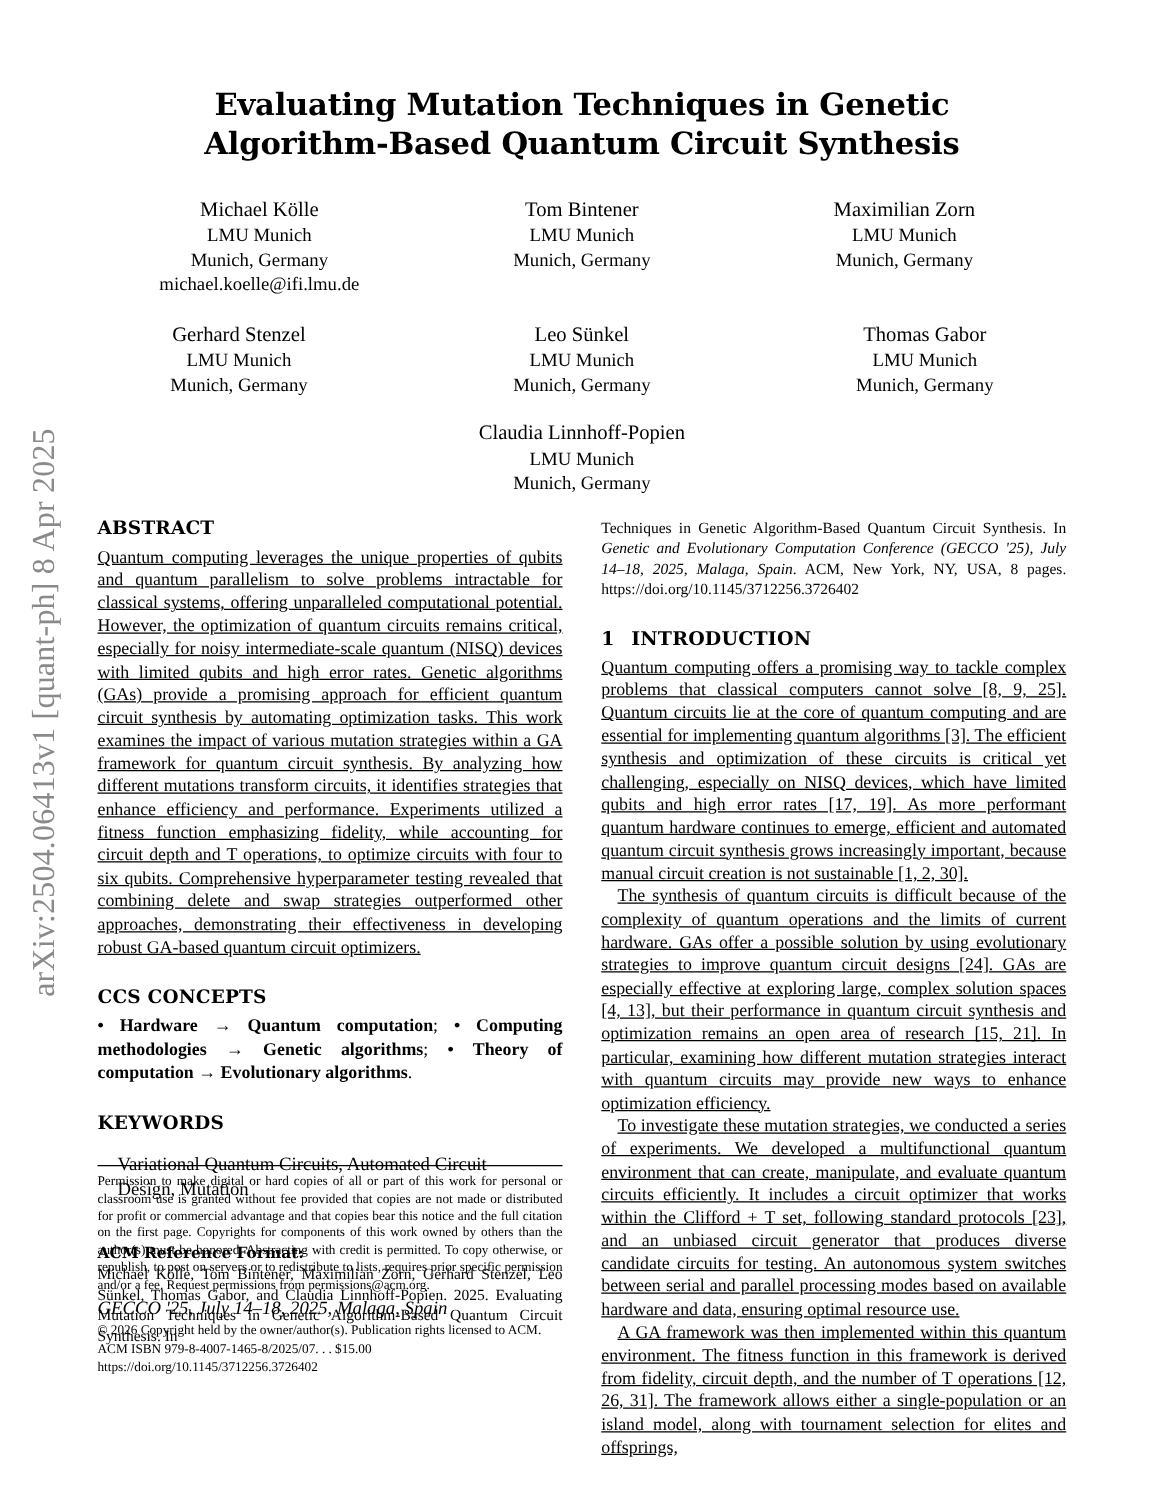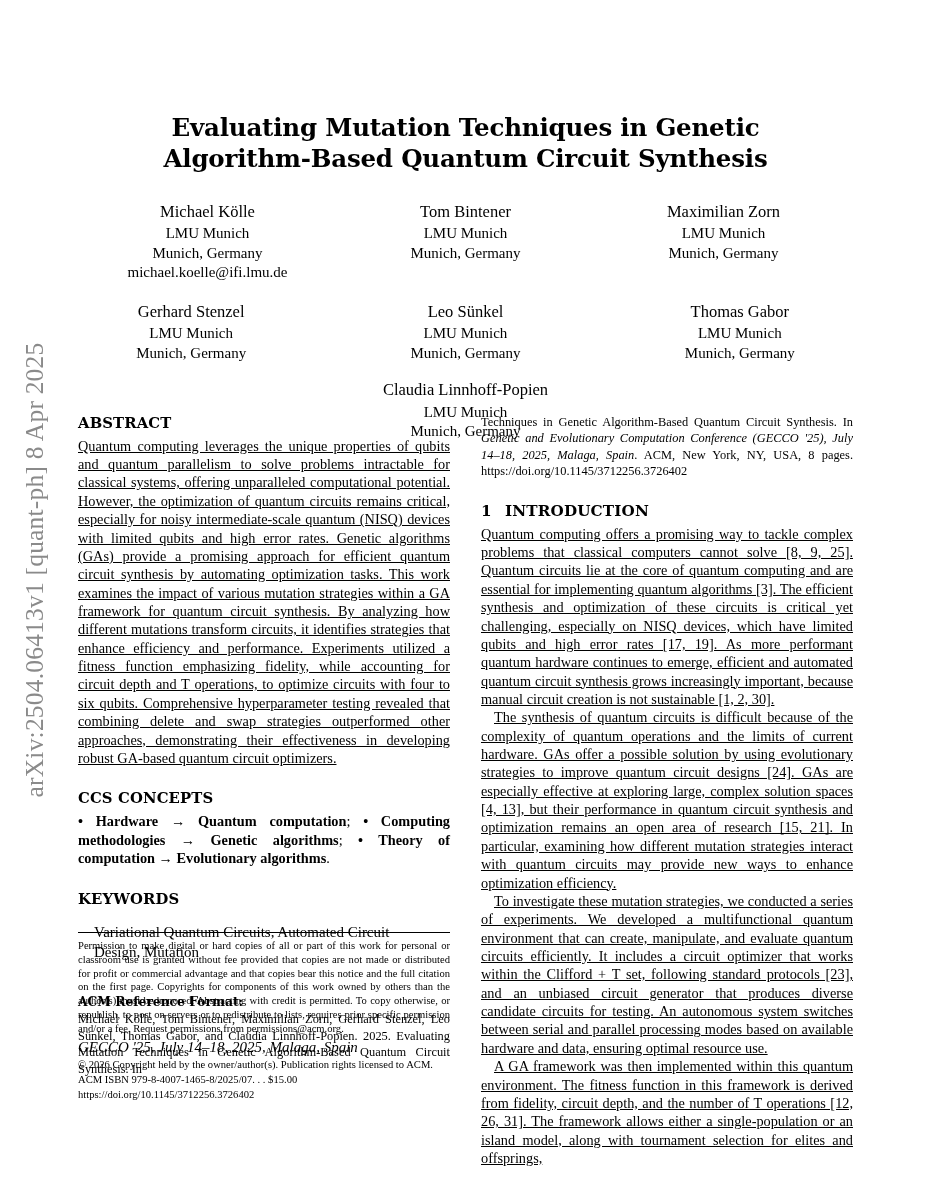--- a/index.html
+++ b/index.html
@@ -44,21 +44,21 @@
   #content {
     position: absolute;
     left: 78px;
     top: 0;
     width: 775px;
     height: 1200px;
   }
 
   
   #title-block {
-    padding-top: 112px;
+    padding-top: 68px;
     text-align: center;
   }
   #paper-title {
     font-family: "DejaVu Serif", "Liberation Serif", serif;
     font-weight: bold;
     font-size: 24.5px;
     line-height: 1.28;
     letter-spacing: -0.2px;
     margin: 0 auto;
     width: 720px;

